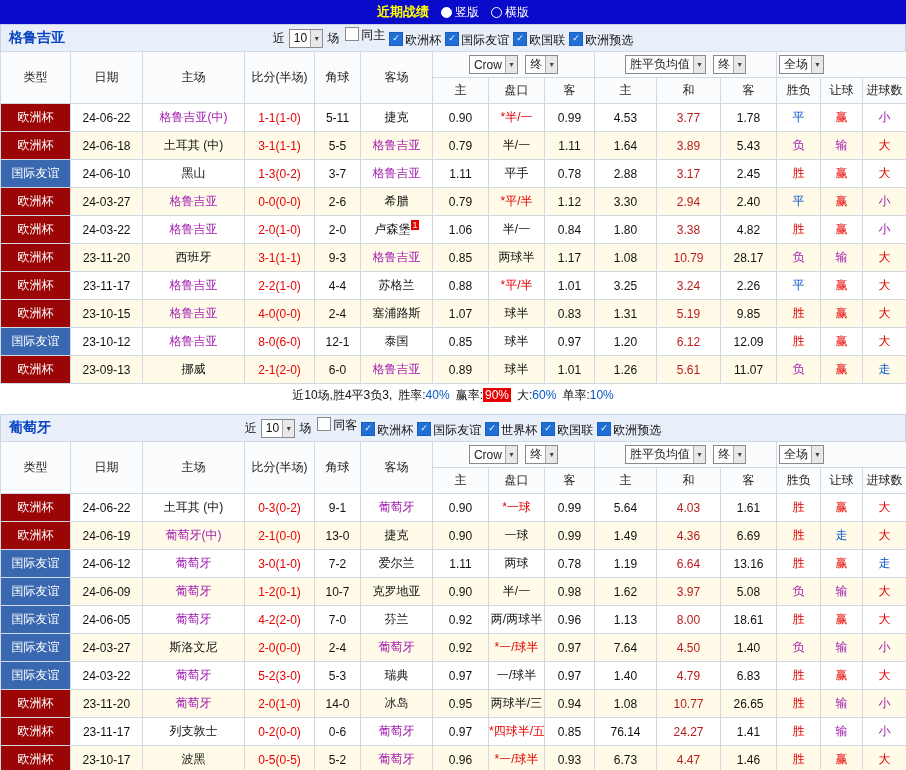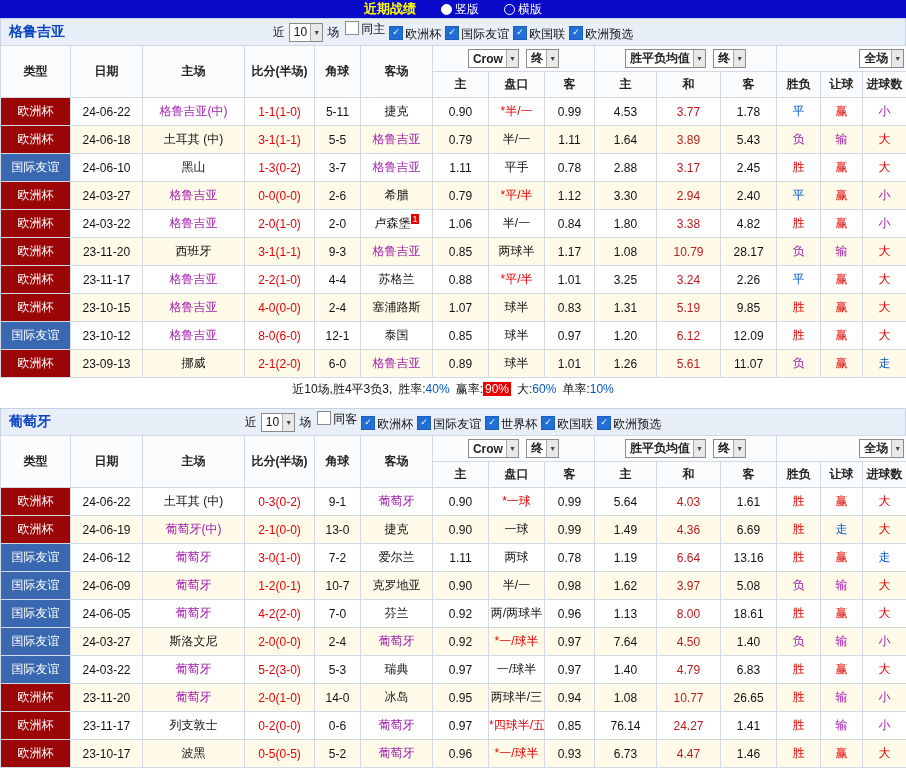--- a/index.html
+++ b/index.html
@@ -1,43 +1,43 @@
 <!DOCTYPE html>
 <html><head>
 <meta charset="utf-8">
 <style>
   html,body{margin:0;padding:0}
   body{width:906px;background:#fff;font-family:"Liberation Sans","DejaVu Sans",sans-serif;font-size:12px;color:#111}
 
   
-  .topbar{height:18px;background:#0a0acb;display:flex;align-items:center;justify-content:center;gap:25px}
+  .topbar{height:24px;background:#0a0acb;display:flex;align-items:center;justify-content:center;gap:12px}
   .topbar .title{color:#ffff00;font-weight:bold;font-size:13px}
   .radio-item{display:inline-flex;align-items:center;gap:3px;color:#fff;font-size:12px;cursor:pointer}
   .radio{width:9px;height:9px;border:1px solid #fff;border-radius:50%;background:transparent;display:inline-block}
   .radio.sel{background:#fff}
 
   
   .section{margin-bottom:8px}
   .section-header{height:26px;background:#e9eff9;border:1px solid #c6d2e3;border-bottom:none;display:flex;align-items:center;position:relative}
   .team-name{position:absolute;left:8px;color:#0b45c3;font-weight:bold;font-size:14px}
   .filters{margin:0 auto;display:flex;align-items:center;gap:2px}
   .sel-box{display:inline-flex;align-items:center;border:1px solid #8a8a8a;background:#fff;height:17px;padding-left:4px;margin:0 2px;cursor:pointer;vertical-align:middle}
   .sel-box .lbl{padding-right:3px}
   .arr{font-size:7px;color:#444;background:#e8e8e8;border-left:1px solid #aaa;height:100%;display:inline-flex;align-items:center;padding:0 2px}
   .cb-item{display:inline-flex;margin-left:4px;cursor:pointer}
   .cb{width:12px;height:12px;border:1px solid #8a8a8a;background:#fff;display:inline-flex;align-items:center;justify-content:center;font-size:9px;line-height:1;margin-right:2px}
   .cb.on{background:#1f6fd6;border-color:#1b5fb8;color:#fff}
 
   
   table{border-collapse:collapse;table-layout:fixed;width:906px}
   th,td{border:1px solid #d0d9e4;text-align:center;white-space:nowrap;overflow:hidden;padding:0}
-  thead th{background:#fbfcfe;font-weight:bold;height:25px;color:#222}
+  thead th{background:#fbfcfe;font-weight:normal;height:25px;color:#222}
   tbody td{height:27px}
   tbody tr:nth-child(even){background:#fffbe8}
-  .ft-cell{text-align:right;}
+  .ft-cell{text-align:left;}
 
   .euro{background:#9b0505;color:#fff}
   .friendly{background:#3a68b0;color:#fff}
   .red{color:#e60000}
   .green{color:#a21caf}
   .blue{color:#0557c8}
   .score-cell{color:#e60000;cursor:pointer}
   .draw-cell{color:#b91c1c}
   .hcap{font-size:12px}
   .team-cell{cursor:pointer}

